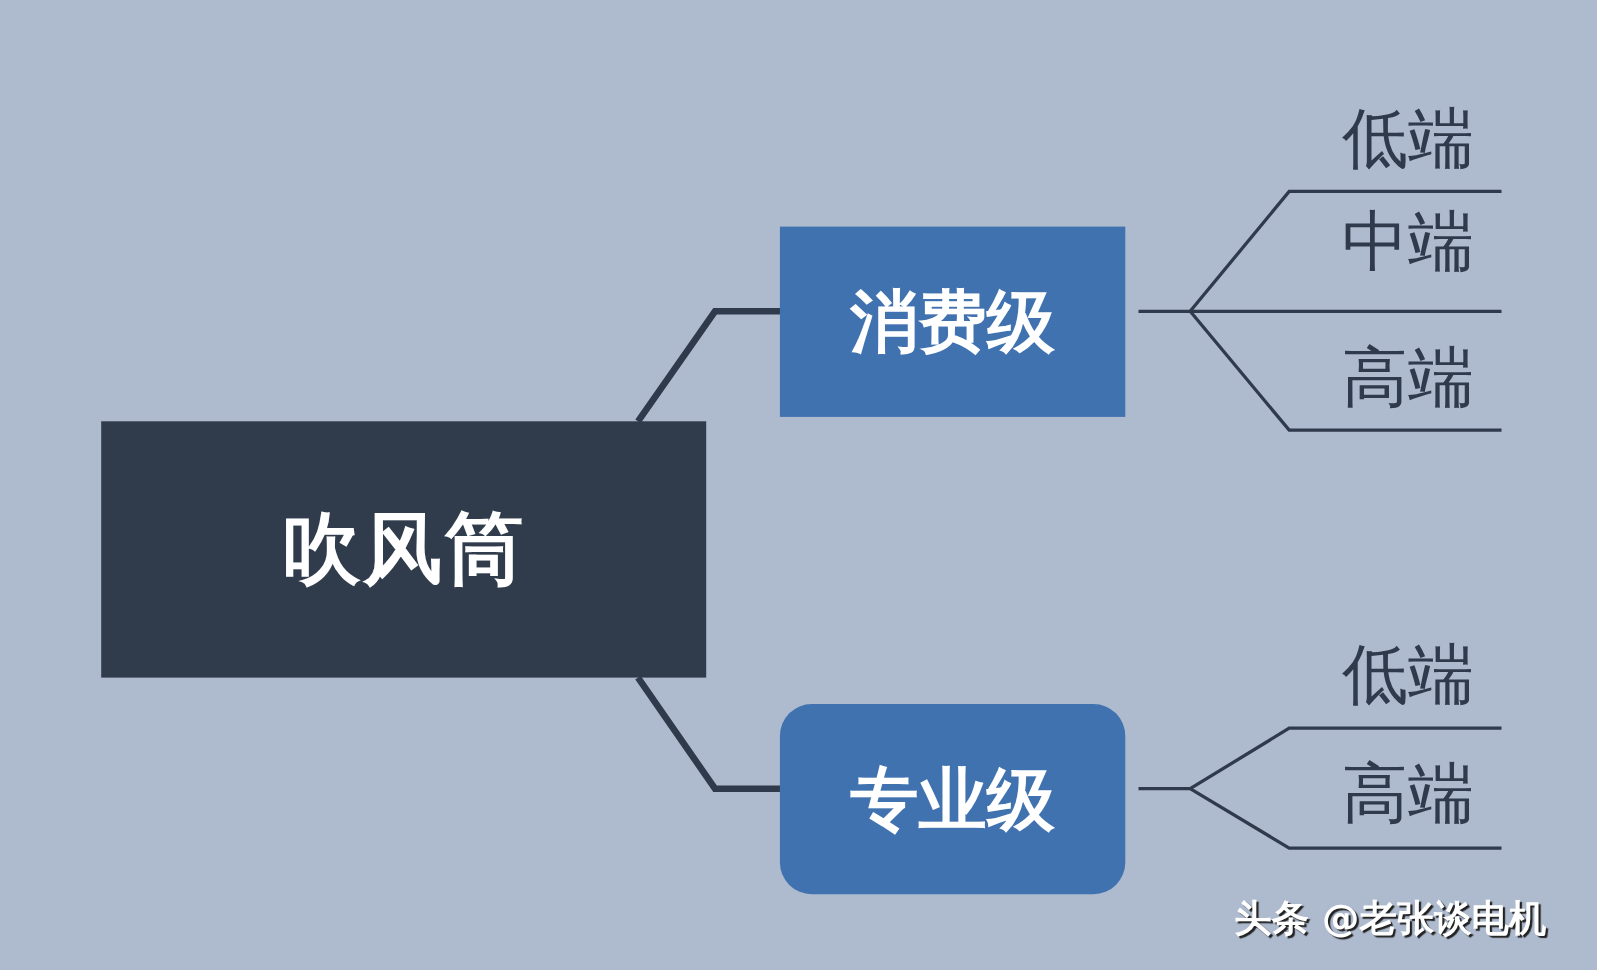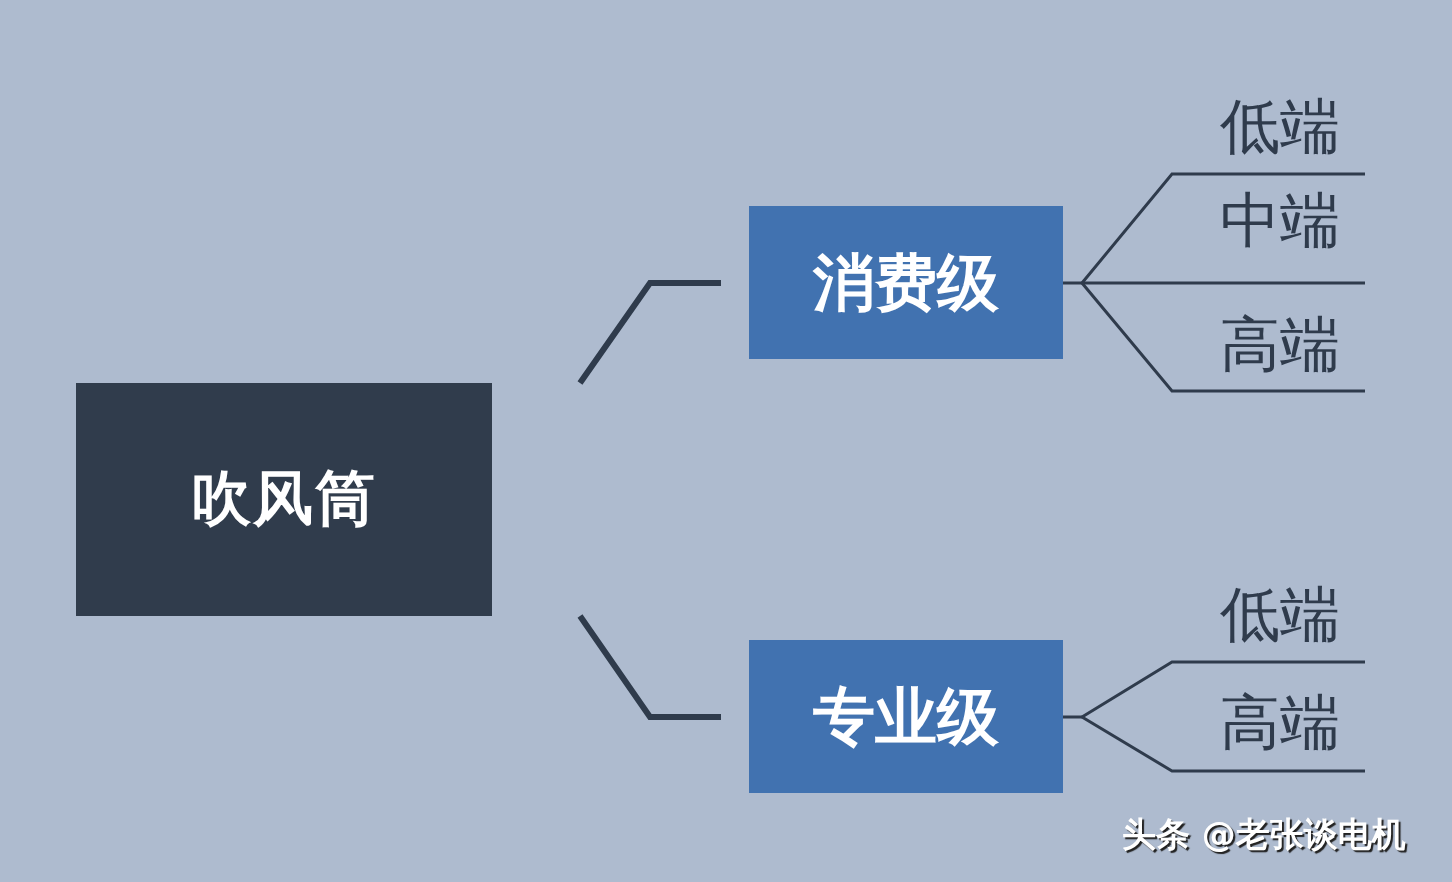--- a/index.html
+++ b/index.html
@@ -9,31 +9,31 @@
     position: relative;
     font-family: "DejaVu Sans", "Liberation Sans", sans-serif;
   }
   #lines { position: absolute; left: 0; top: 0; width: 1452px; height: 882px; }
   .node {
     position: absolute;
     display: flex; align-items: center; justify-content: center;
     color: #ffffff; font-weight: bold;
   }
   .root {
-    left: 76px; top: 383px; width: 416px; height: 233px;
+    left: 92px; top: 383px; width: 550px; height: 233px;
     background: #303c4c;
-    font-size: 60px; letter-spacing: 2px;
+    font-size: 72px; letter-spacing: 2px;
   }
   .branch {
-    left: 749px; width: 314px; height: 153px;
+    left: 709px; width: 314px; height: 173px;
     background: #4172b0;
     font-size: 62px;
   }
   .b1 { top: 206px; }
-  .b2 { top: 640px; }
+  .b2 { top: 640px; border-radius: 29px; }
   .leaf {
     position: absolute;
     width: 200px; text-align: right;
     left: 1140px;
     color: #2f3b4c; font-size: 60px; line-height: 56px;
   }
   .watermark {
     position: absolute; left: 1122px; top: 812px;
     color: #ffffff; font-size: 34px; font-weight: bold;
     text-shadow: 2px 2px 1px #222222;

